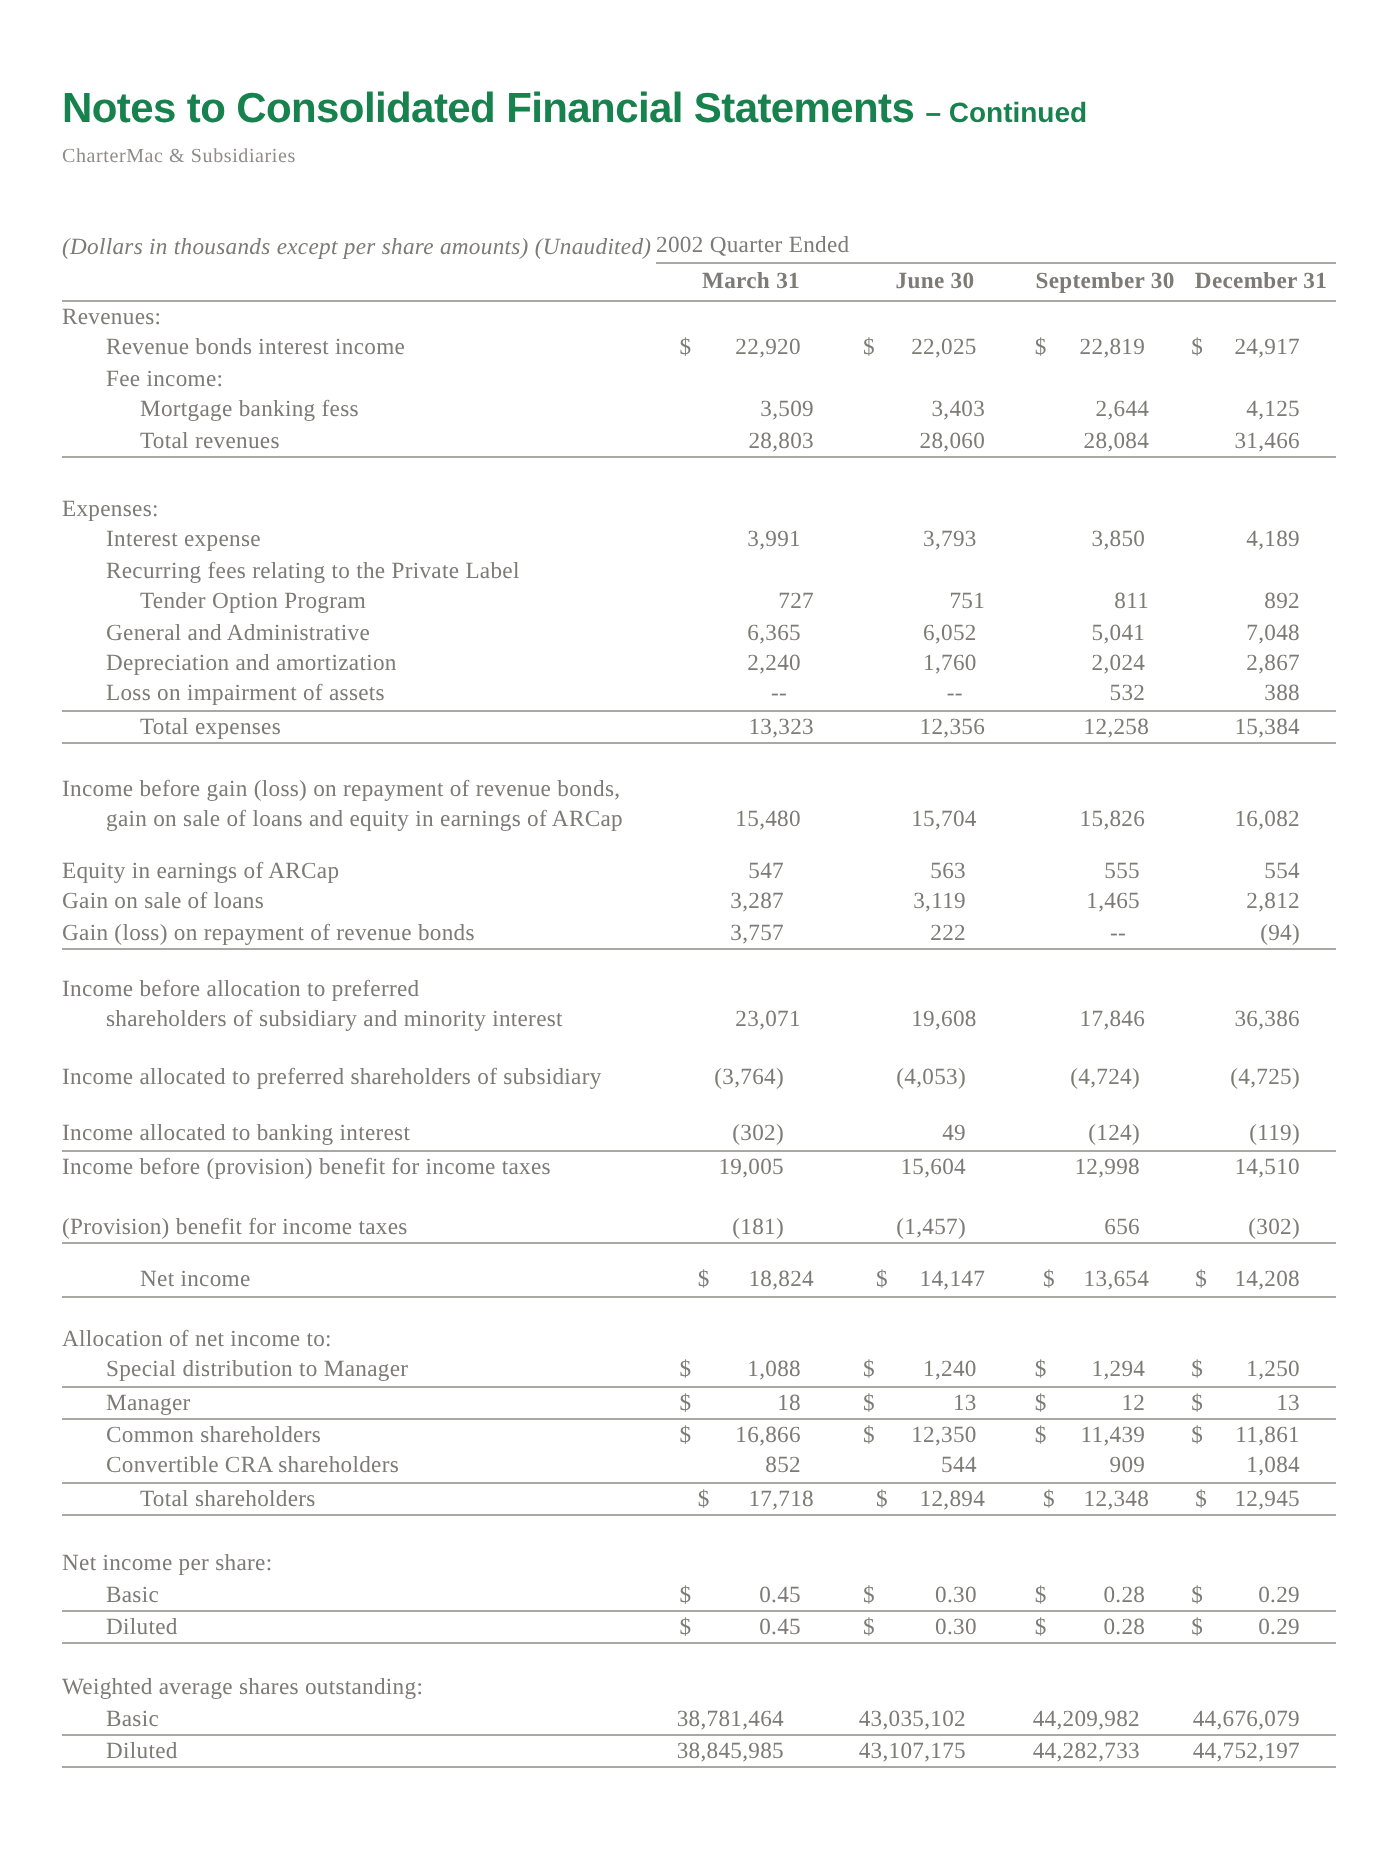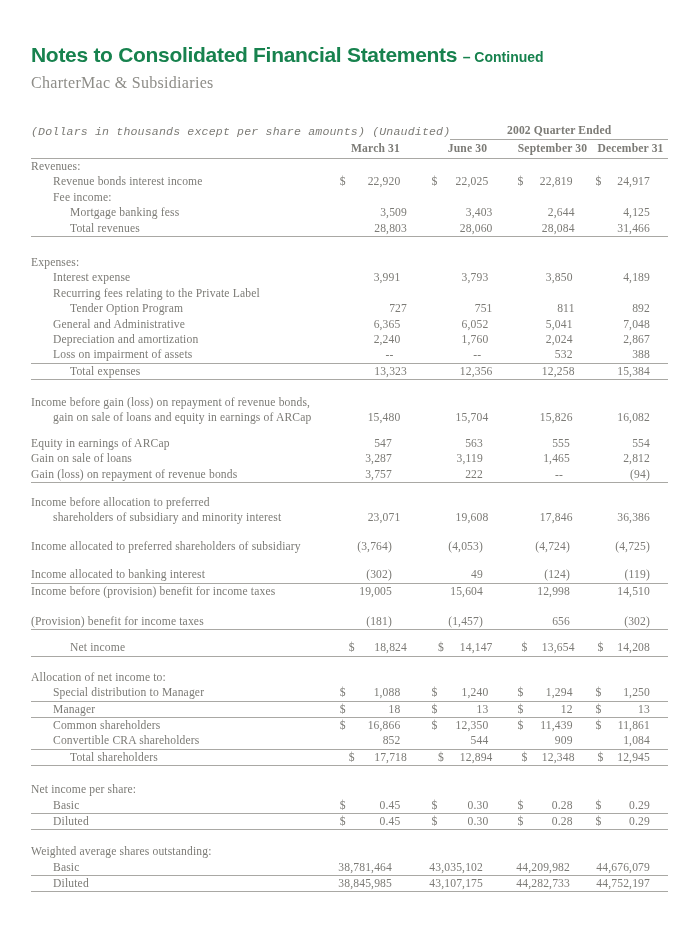--- a/index.html
+++ b/index.html
@@ -15,27 +15,27 @@
     font-family:"Liberation Serif", "DejaVu Serif", serif;
     color:var(--text-gray);overflow:hidden;margin:0 auto;
   }
   
   h1{
     margin:0;font-family:"Liberation Sans", "DejaVu Sans", sans-serif;
     font-weight:bold;font-size:21px;line-height:22px;color:var(--brand-green);
     letter-spacing:-0.3px;white-space:nowrap;
   }
   h1 .suffix{font-size:14px;font-weight:bold;letter-spacing:0;}
-  .subtitle{margin-top:6px;font-size:16px;color:var(--subtitle-gray);letter-spacing:0.3px;}
+  .subtitle{margin-top:6px;font-size:10px;color:var(--subtitle-gray);letter-spacing:0.3px;}
 
   
   .fin-table{margin-top:32px;font-size:11.6px;letter-spacing:0.15px;}
   .thead1{display:flex;align-items:flex-end;}
-  .caption{flex:1;font-style:italic;padding-bottom:2px;white-space:nowrap;font-family:Liberation Mono, monospace;}
-  .qspan{width:340px;text-align:center;border-bottom:1px solid var(--rule-gray);padding-bottom:2px;font-weight:bold;}
+  .caption{flex:1;font-style:italic;padding-bottom:2px;white-space:nowrap;}
+  .qspan{width:340px;text-align:left;border-bottom:1px solid var(--rule-gray);padding-bottom:2px;}
   .thead2{display:flex;border-bottom:1px solid var(--rule-gray);padding:2px 0 3px 0;}
   .lblspace{width:297px;}
   .dh{text-align:center;font-weight:bold;}
   .w1{width:95px}.w2{width:89px}.w3{width:81px}.w4{width:75px}
 
   .row{display:flex;height:15.4px;line-height:15.4px;white-space:nowrap;}
   .row.rule{border-bottom:1px solid var(--rule-gray);}
   .lbl{width:297px;overflow:visible;}
   .ind0{padding-left:0}
   .ind1{padding-left:22px}

